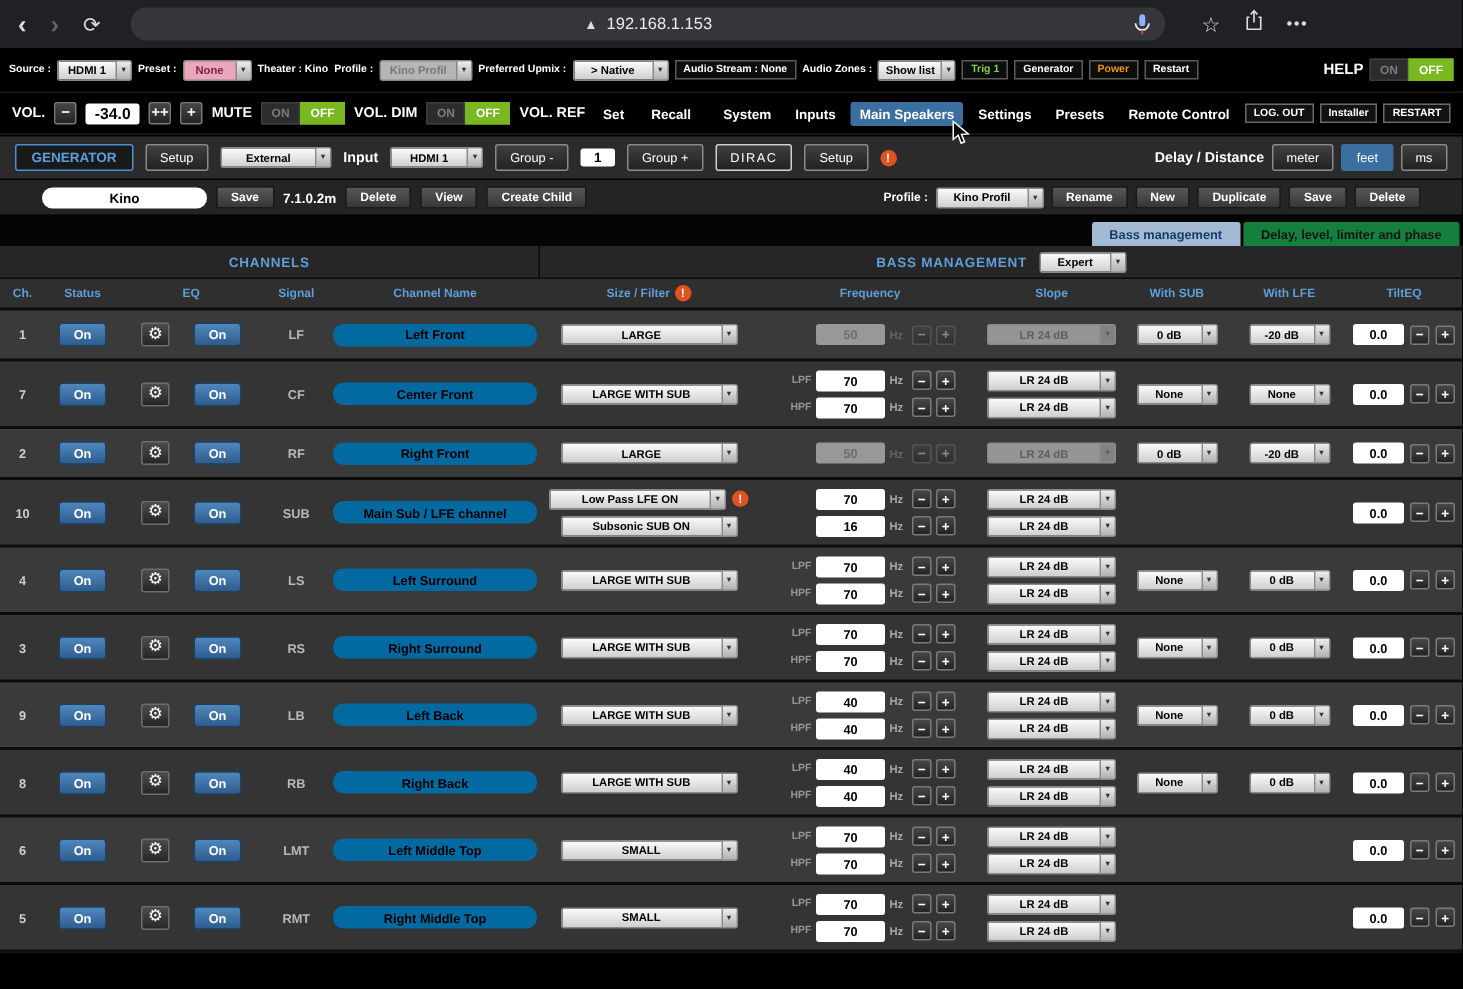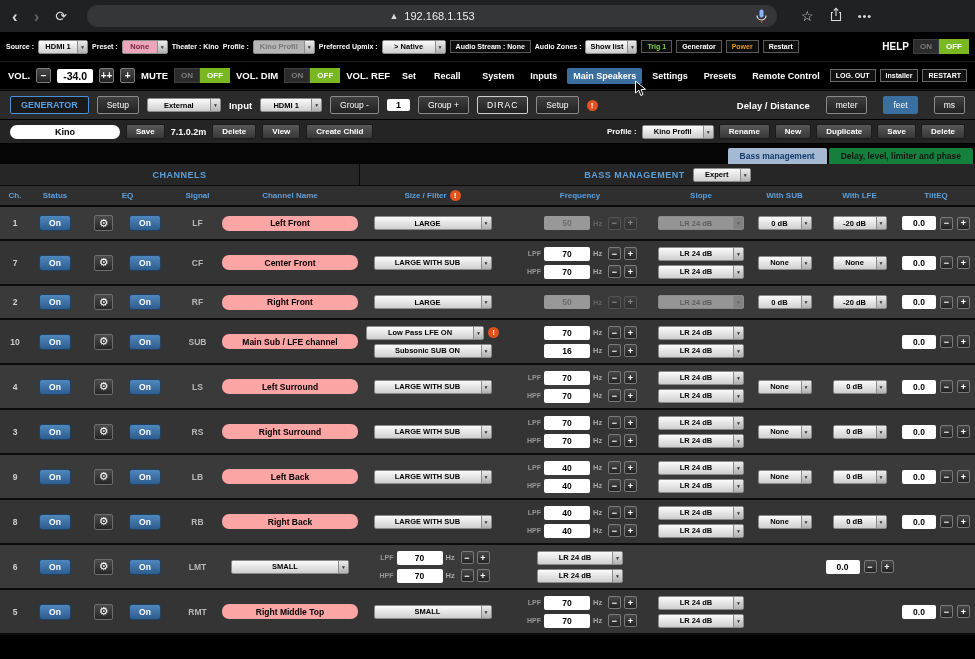--- a/index.html
+++ b/index.html
@@ -62,24 +62,24 @@
   .logo{font-size:15px;font-weight:bold;letter-spacing:8px;color:#101010;-webkit-text-stroke:1px #b9b9b9;font-family:"DejaVu Sans",sans-serif}
 
   
   .genbar{height:30px;background:#2b2b2b;display:flex;align-items:center;gap:8px;padding:0 10px;border-top:1px solid #000;border-bottom:1px solid #000}
   .genbtn{border:1px solid #4a90d9;color:#5aa0e0;font-weight:bold;font-size:9px;padding:3px 10px;background:#191919;border-radius:2px;cursor:pointer;white-space:nowrap}
   .dbtn{border:1px solid #8a8a8a;color:#fff;font-weight:normal;font-size:8.5px;padding:3px 9px;background:linear-gradient(#3f3f3f,#222);border-radius:2px;cursor:pointer;white-space:nowrap}
   .dbtn.blue{background:#3a6fa0;border-color:#3a6fa0}
   .dirac{border:1.5px solid #d0d0d0;letter-spacing:1px}
   .badge{width:11px;height:11px;border-radius:50%;background:#e0521f;color:#fff;font-size:8px;font-weight:bold;display:inline-flex;align-items:center;justify-content:center;flex:none}
   .valsm{background:#fff;color:#000;font-weight:bold;font-size:9px;padding:1px 9px;border-radius:2px}
-  .genright{margin-left:auto;display:flex;align-items:center;gap:16px}
+  .genright{margin-left:auto;display:flex;align-items:center;gap:5px}
 
   
-  .profbar{height:24px;background:#242424;display:flex;align-items:center;gap:6px;padding:0 10px;border-bottom:1px solid #000}
+  .profbar{height:24px;background:#242424;display:flex;align-items:center;gap:6px;padding:0 28px;border-bottom:1px solid #000}
   .pname{background:#fff;border-radius:7px;width:110px;height:14px;font-size:9px;font-weight:bold;color:#000;display:flex;align-items:center;justify-content:center;cursor:text}
   .pbtn{background:linear-gradient(#585858,#373737);border:1px solid #1a1a1a;color:#fff;font-size:8px;font-weight:bold;padding:2px 9px;border-radius:2px;cursor:pointer;white-space:nowrap}
   .version{color:#fff;font-size:9px;font-weight:bold}
   .profright{margin-left:auto;display:flex;align-items:center;gap:5px}
 
   
   .tabsrow{height:20px;background:#050505;display:flex;justify-content:flex-end;align-items:flex-end;gap:2px;padding-right:2px}
   .tab{font-size:8.5px;font-weight:bold;padding:3px 12px;border-radius:2px 2px 0 0;cursor:pointer;white-space:nowrap}
   .tab.active{background:#a4b9d2;color:#123c6e}
   .tab.inactive{background:#15803d;color:#141414}
@@ -99,21 +99,21 @@
   .trow.tall{height:45px}
   .trow.alt{background:#343434}
   .cell{display:flex;align-items:center;justify-content:center;height:100%}
   .cell.col{flex-direction:column;gap:4px}
   .chnum{color:#cfcfcf;font-size:8.5px;font-weight:bold}
   .onbtn{background:linear-gradient(#4f88bd,#2e5c8e);color:#fff;font-size:8.5px;font-weight:bold;padding:2px 9px;border-radius:3px;border:1px solid #20405f;cursor:pointer}
   .eqcell{gap:16px}
   .gearbtn{width:19px;height:16px;background:linear-gradient(#4c4c4c,#262626);border:1px solid #6d6d6d;border-radius:2px;display:flex;align-items:center;justify-content:center;cursor:pointer}
   .gearic{color:#fff;font-size:11px;line-height:1}
   .sig{color:#b8b8b8;font-size:8.5px;font-weight:bold}
-  .namebox{background:#fca5a5;border-radius:7px;width:136px;height:15px;display:flex;align-items:center;justify-content:center;font-size:8.5px;font-weight:bold;color:#000;cursor:text}
+  .namebox{background:#0369a1;border-radius:7px;width:136px;height:15px;display:flex;align-items:center;justify-content:center;font-size:8.5px;font-weight:bold;color:#000;cursor:text}
   .szline{display:flex;align-items:center;gap:4px}
   .szdd{width:118px}
   .fline{display:flex;align-items:center;gap:3px}
   .flabel{width:18px;text-align:right;color:#979797;font-size:7px;font-weight:bold}
   .valbox{background:#fff;color:#000;font-weight:bold;font-size:8.5px;width:46px;height:14px;display:flex;align-items:center;justify-content:center;border-radius:2px;cursor:text}
   .valbox.dis{background:#989898;color:#6e6e6e}
   .hzlbl{color:#a8a8a8;font-size:7.5px;font-weight:bold;width:12px}
   .hzlbl.dim{color:#646464}
   .sldd{width:86px}
   .wdd{width:54px}
@@ -825,20 +825,23 @@
           <div class="cell">
             <div class="onbtn">On</div>
           </div>
           <div class="cell eqcell">
             <div class="gearbtn">
               <div class="gearic">⚙</div>
             </div>
             <div class="onbtn">On</div>
           </div>
           <div class="cell sig">LMT</div>
+          <div class="cell">
+            <div class="namebox">Left Middle Top</div>
+          </div>
           <div class="cell col">
             <div class="szline">
               <div class="dd szdd">
                 <div class="dd-label">SMALL</div>
                 <div class="dd-arrow">▼</div>
               </div>
             </div>
           </div>
           <div class="cell col">
             <div class="fline">

